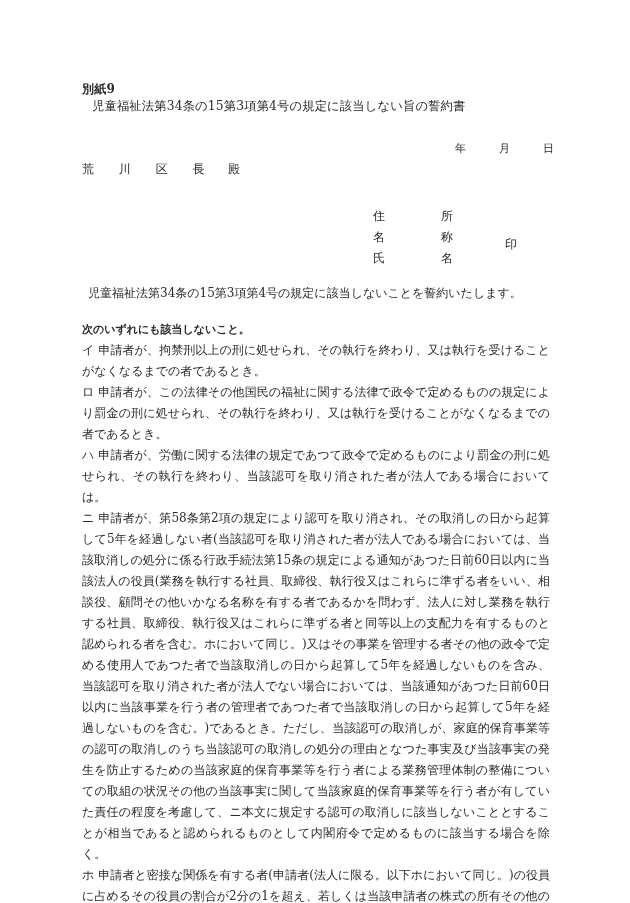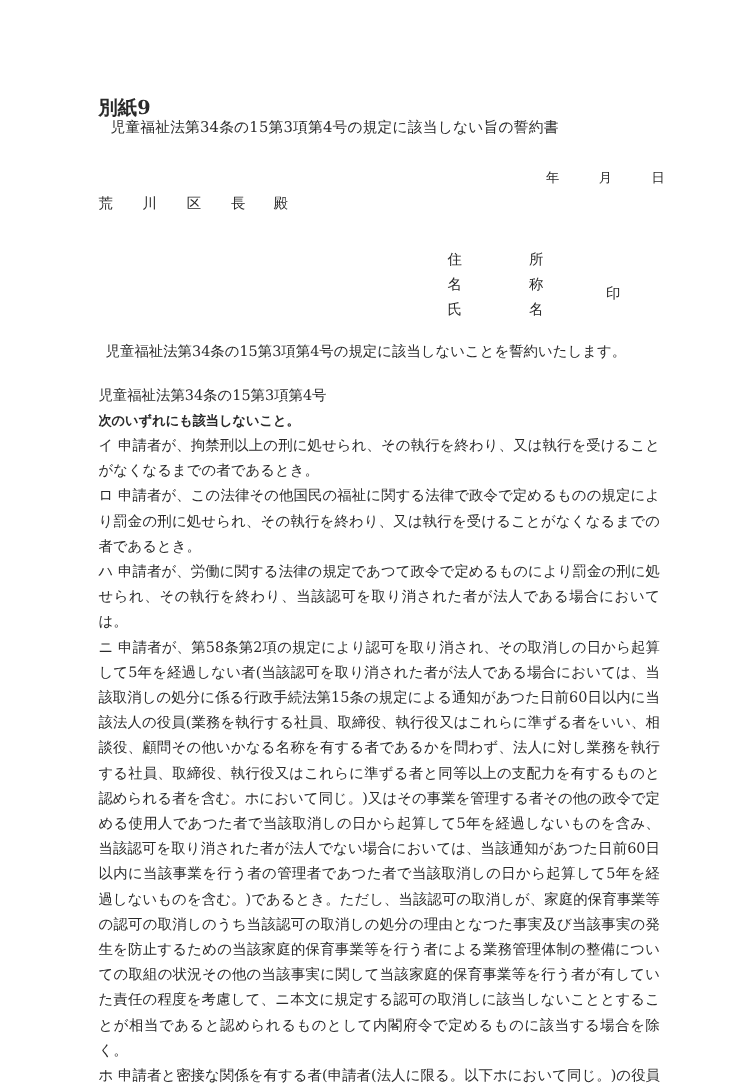--- a/index.html
+++ b/index.html
@@ -30,21 +30,21 @@
     white-space: pre;
     font-size: 12px;
     line-height: 21px;
     color: #2a2a2a;
   }
 
   
   #attachment-no {
     left: 82px;
     top: 79px;
-    font-size: 16px;
+    font-size: 12px;
     font-weight: 700;
     letter-spacing: 0.2px;
   }
 
   #doc-title {
     left: 92px;
     top: 96px;
     font-size: 12.3px;
     letter-spacing: 0.15px;
   }
@@ -154,21 +154,20 @@
     </div>
     <div class="signer-row">
       <span class="sig-label">氏　名</span>
       <span class="seal-mark">印</span>
     </div>
   </div>
 
   <div class="doc-line" id="pledge-sentence">児童福祉法第34条の15第3項第4号の規定に該当しないことを誓約いたします。</div>
 
   <div class="statute">
-    <div class="statute-heading">児童福祉法第34条の15第3項第4号</div>
     <div class="statute-lead">次のいずれにも該当しないこと。</div>
     <div id="clause-list">
         <p class="clause"><span class="marker">イ</span><span class="clause-body">申請者が、拘禁刑以上の刑に処せられ、その執行を終わり、又は執行を受けることがなくなるまでの者であるとき。</span></p>
         <p class="clause"><span class="marker">ロ</span><span class="clause-body">申請者が、この法律その他国民の福祉に関する法律で政令で定めるものの規定により罰金の刑に処せられ、その執行を終わり、又は執行を受けることがなくなるまでの者であるとき。</span></p>
         <p class="clause"><span class="marker">ハ</span><span class="clause-body">申請者が、労働に関する法律の規定であつて政令で定めるものにより罰金の刑に処せられ、その執行を終わり、当該認可を取り消された者が法人である場合においては。</span></p>
         <p class="clause"><span class="marker">ニ</span><span class="clause-body">申請者が、第58条第2項の規定により認可を取り消され、その取消しの日から起算して5年を経過しない者(当該認可を取り消された者が法人である場合においては、当該取消しの処分に係る行政手続法第15条の規定による通知があつた日前60日以内に当該法人の役員(業務を執行する社員、取締役、執行役又はこれらに準ずる者をいい、相談役、顧問その他いかなる名称を有する者であるかを問わず、法人に対し業務を執行する社員、取締役、執行役又はこれらに準ずる者と同等以上の支配力を有するものと認められる者を含む。ホにおいて同じ。)又はその事業を管理する者その他の政令で定める使用人であつた者で当該取消しの日から起算して5年を経過しないものを含み、当該認可を取り消された者が法人でない場合においては、当該通知があつた日前60日以内に当該事業を行う者の管理者であつた者で当該取消しの日から起算して5年を経過しないものを含む。)であるとき。ただし、当該認可の取消しが、家庭的保育事業等の認可の取消しのうち当該認可の取消しの処分の理由となつた事実及び当該事実の発生を防止するための当該家庭的保育事業等を行う者による業務管理体制の整備についての取組の状況その他の当該事実に関して当該家庭的保育事業等を行う者が有していた責任の程度を考慮して、ニ本文に規定する認可の取消しに該当しないこととすることが相当であると認められるものとして内閣府令で定めるものに該当する場合を除く。</span></p>
         <p class="clause"><span class="marker">ホ</span><span class="clause-body">申請者と密接な関係を有する者(申請者(法人に限る。以下ホにおいて同じ。)の役員に占めるその役員の割合が2分の1を超え、若しくは当該申請者の株式の所有その他の事由を</span></p>
       </div>
   </div>
 

